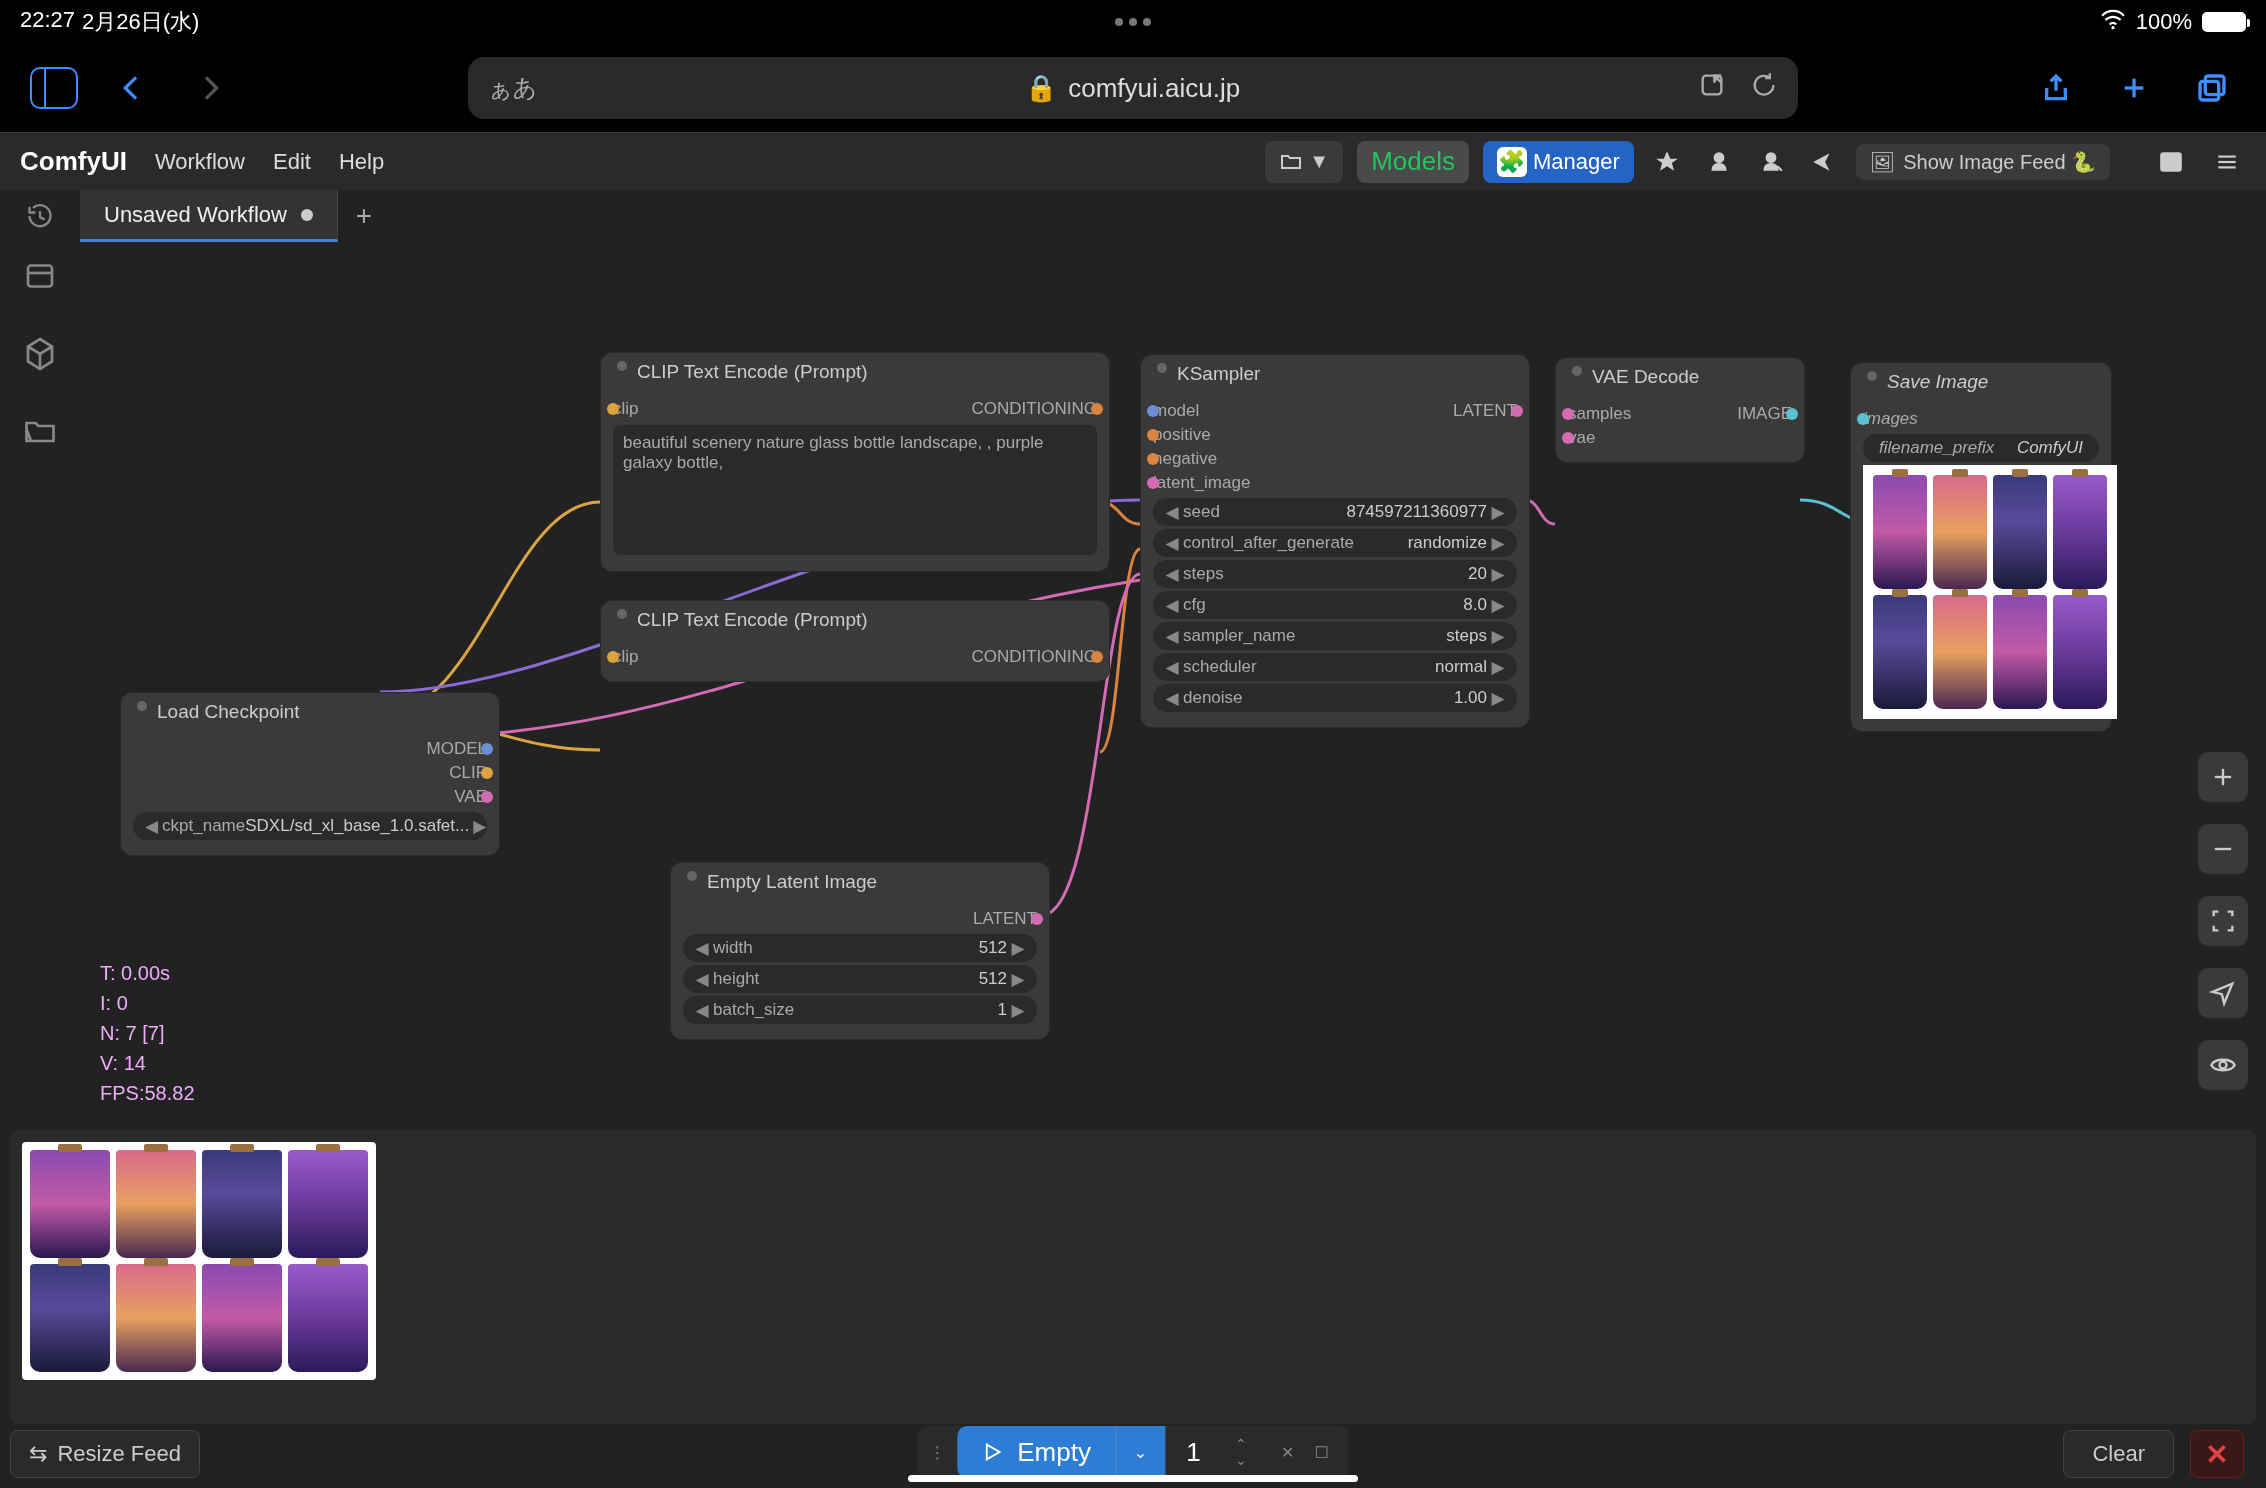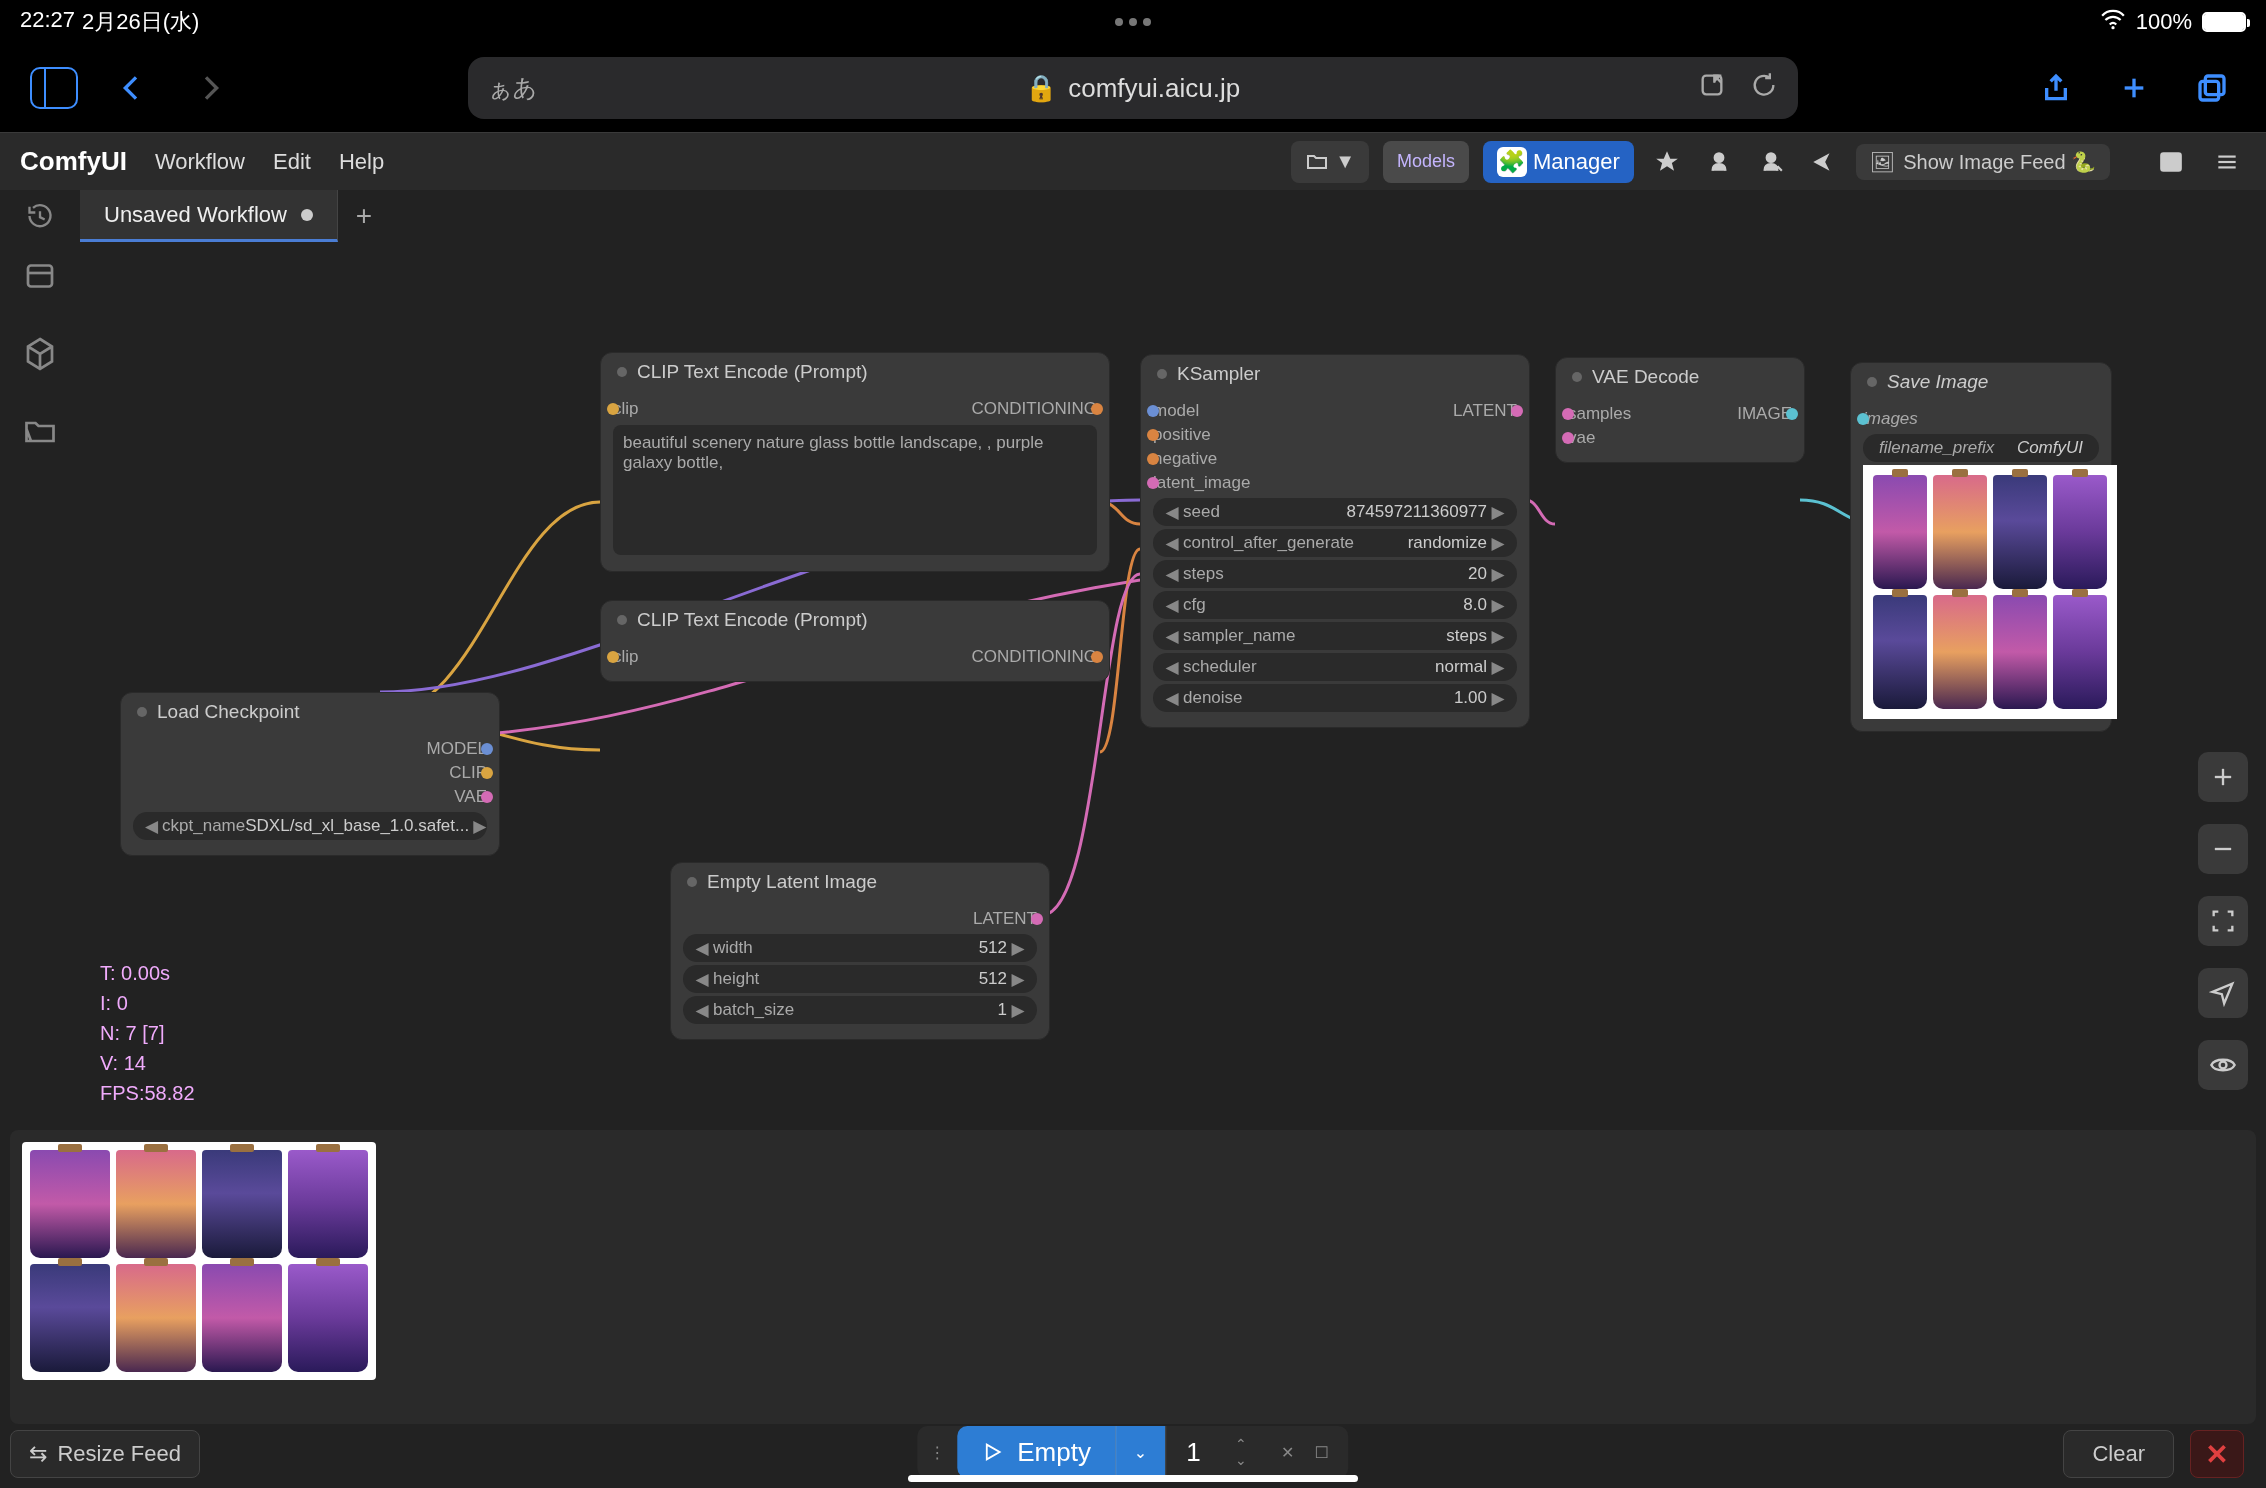--- a/index.html
+++ b/index.html
@@ -27,21 +27,21 @@
 .url-text { position: absolute; left: 50%; transform: translateX(-50%); display: flex; align-items: center; gap: 10px; color:#ddd;}
 .url-right { margin-left: auto; display: flex; gap: 24px; align-items: center;}
 .aa-btn { font-size: 24px; }
 
 
 .comfy-header { height: 58px; background: #2a2a2a; display: flex; align-items: center; padding: 0 20px; gap: 28px; border-top: 1px solid #3a3a3a;}
 .comfy-logo { font-size: 26px; font-weight: bold; color: #fff; }
 .menu-item { font-size: 22px; color: #ddd; }
 .header-center { margin-left: auto; display: flex; align-items: center; gap: 14px; }
 .hdr-btn { height: 42px; padding: 0 14px; background: #3a3a3a; border-radius: 8px; display: flex; align-items: center; color: #ccc; font-size: 20px; gap:6px;}
-.hdr-btn.models { background: #4a4a4a; font-size: 18px; color:#c4b5fd; font-weight:500;}
+.hdr-btn.models { background: #4a4a4a; font-size: 26px; color:#22c55e; font-weight:500;}
 .hdr-btn.manager { background: #2563c4; color: #fff; font-size:22px;}
 .manager-icon{width:30px;height:30px;background:#fff;border-radius:6px;display:flex;align-items:center;justify-content:center;}
 .hdr-icon { width: 38px; height: 38px; display: flex; align-items: center; justify-content: center; color: #ccc; }
 .hdr-icon svg { width: 26px; height: 26px; fill: currentColor; }
 .show-feed { background: #3a3a3a; padding: 6px 14px; border-radius: 8px; font-size: 20px; display:flex; align-items:center; gap:8px;}
 .header-right { display: flex; align-items: center; gap: 18px; margin-left: 14px;}
 
 
 .tab-area { height: 52px; background: #222; display: flex; align-items: stretch; }
 .tab { padding: 0 24px; display: flex; align-items: center; gap: 14px; background: #333; border-bottom: 3px solid #4a7dd4; font-size: 22px; color: #eee; border-right:1px solid #444;}
@@ -52,21 +52,21 @@
 .main-area { position: absolute; top: 242px; bottom: 0; left: 0; right: 0; background: #222; }
 .left-rail { position: absolute; left: 0; top: 0; bottom: 0; width: 80px; background: #222; display: flex; flex-direction: column; align-items: center; padding-top: 16px; gap: 42px; }
 .rail-icon { width: 36px; height: 36px; color: #888; }
 .rail-icon svg { width: 100%; height: 100%; stroke: currentColor; fill: none; stroke-width: 1.8; }
 .rail-bottom { margin-top: auto; padding-bottom: 20px; display:flex; flex-direction:column; gap:42px; align-items:center;}
 
 .canvas { position: absolute; left: 80px; right: 0; top: 0; bottom: 0; }
 
 
 .node { position: absolute; background: #3a3a3a; border-radius: 12px; border: 1px solid #2a2a2a; overflow: visible; }
-.node-header { padding: 8px 16px; font-size: 19px; color: #ccc; display: flex; align-items: center; gap: 10px; }
+.node-header { padding: 8px 16px; font-size: 19px; color: #ccc; display: flex; gap: 10px; }
 .node-dot { width: 10px; height: 10px; background: #666; border-radius: 50%; }
 .node-body { padding: 6px 12px 12px; }
 .port-row { display: flex; align-items: center; font-size: 17px; color: #aaa; padding: 2px 0; position: relative; height:24px;}
 .port-row.out { justify-content: flex-end; }
 .port-row .port { width: 12px; height: 12px; border-radius: 50%; position: absolute; }
 .port-row.in .port { left: -6px; }
 .port-row.out .port { right: -6px; }
 .port.ylw { background: #d9a441; }
 .port.blu { background: #6b8fd4; }
 .port.pnk { background: #d46bb5; }

